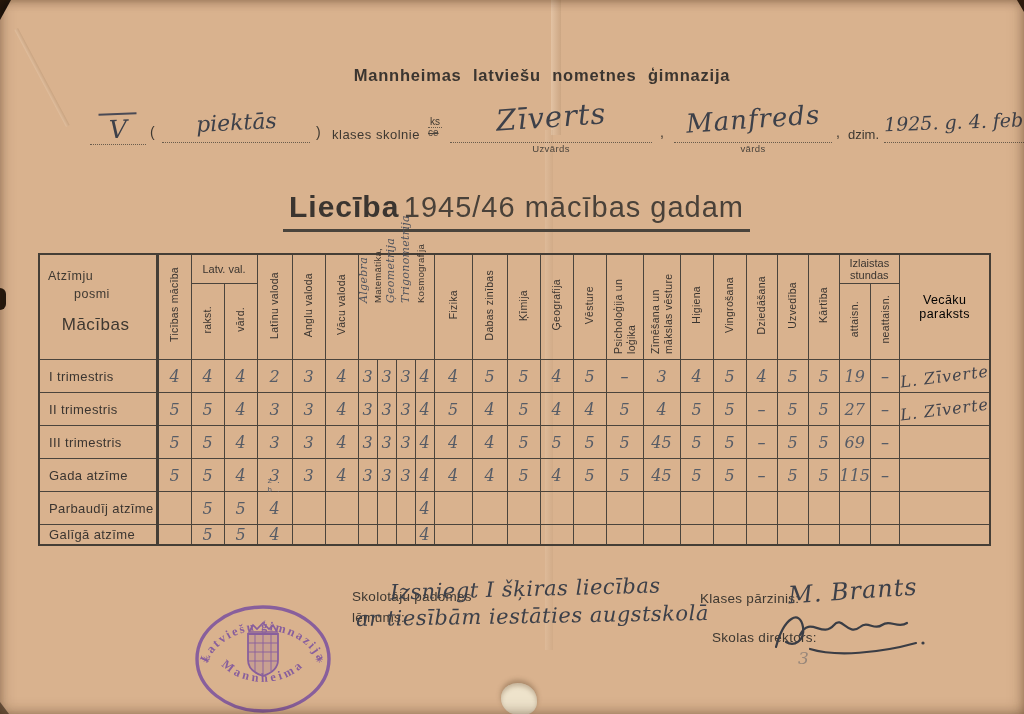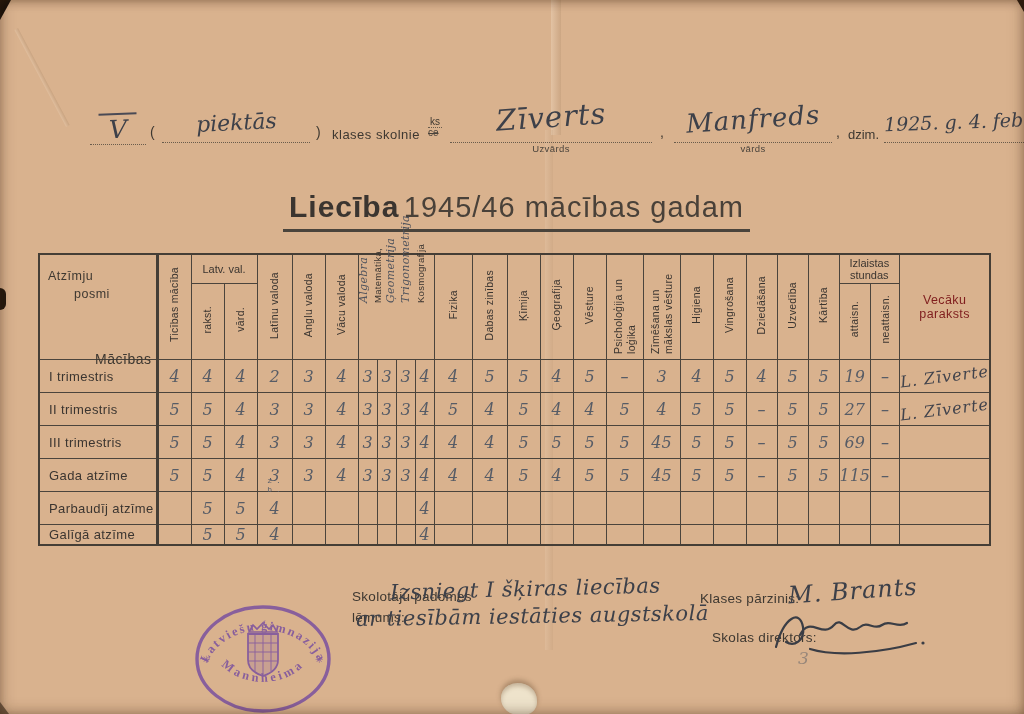--- a/index.html
+++ b/index.html
@@ -70,26 +70,26 @@
   td.corner{border-right:3px solid #453e36 !important;}
   td.rowlabel{border-right:3px solid #453e36 !important;
     font-size:13px;letter-spacing:.4px;color:#3b3530;padding-left:9px !important;
     white-space:nowrap;}
   thead td{vertical-align:middle;text-align:center;}
   .rot{writing-mode:vertical-rl;transform:rotate(180deg);display:inline-block;
     font-size:10.5px;line-height:1.2;letter-spacing:.3px;max-height:97px;
     text-align:left;color:#3b3530;}
   tr.h2 .rot{max-height:70px;font-size:10.5px;}
   td.group{font-size:11px;line-height:12px;color:#3b3530;height:28px;}
-  td.vecaku{font-size:12.5px;letter-spacing:.4px;color:#7f1d1d;}
+  td.vecaku{font-size:12.5px;letter-spacing:.4px;color:#000000;}
   
   .cornerwrap{position:relative;width:100%;height:100%;}
   .diag{position:absolute;inset:0;
     background:linear-gradient(to bottom right,transparent 49.5%,#4b443c 49.5%,#4b443c 50.6%,transparent 50.6%);}
-  .c-top{position:absolute;top:8px;right:4px;font-size:14px;letter-spacing:.5px;margin-top:36px;}
+  .c-top{position:absolute;top:8px;right:26px;font-size:17px;letter-spacing:.5px;}
   .c-b1{position:absolute;left:8px;bottom:24px;font-size:12.5px;letter-spacing:.5px;}
   .c-b2{position:absolute;left:34px;bottom:6px;font-size:12.5px;letter-spacing:.5px;}
   
   .mw{position:relative;width:100%;height:100%;}
   .mw .rot{position:absolute;bottom:4px;max-height:120px;}
   .mw .m-print{font-size:9.5px;color:#3b3530;}
   .m-hand{font-family:"DejaVu Serif",serif;font-style:italic;color:#4e525c;font-size:11px;}
   .mw .trig{max-height:150px;height:148px;}
   
   td.grade{text-align:center;vertical-align:middle;}
@@ -122,20 +122,21 @@
 
   <div class="crease-v"></div>
   <div class="crease-d"></div>
   <div class="crease-m"></div>
   <div class="corner-tl"></div>
   <div class="corner-tr"></div>
   <div class="edge-blob"></div>
   <div class="corner-bl"></div>
   <div class="tear"></div>
 
+  <div class="school-name">Mannheimas latviešu nometnes ģimnazija</div>
 
   <div class="fld dotted" style="left:90px;top:113px;width:56px;">
     <span class="hand ink numeral">V</span>
   </div>
   <span class="stu print" style="left:150px;top:124px;font-size:14px;">(</span>
   <div class="fld dotted" style="left:162px;top:110px;width:148px;height:32px;">
     <span class="hand ink" style="font-size:22px;display:inline-block;transform:rotate(-3deg);">piektās</span>
   </div>
   <span class="stu print" style="left:316px;top:124px;font-size:14px;">)</span>
   <span class="stu print" style="left:332px;top:127px;font-size:13px;letter-spacing:.5px;">klases skolnie</span>

